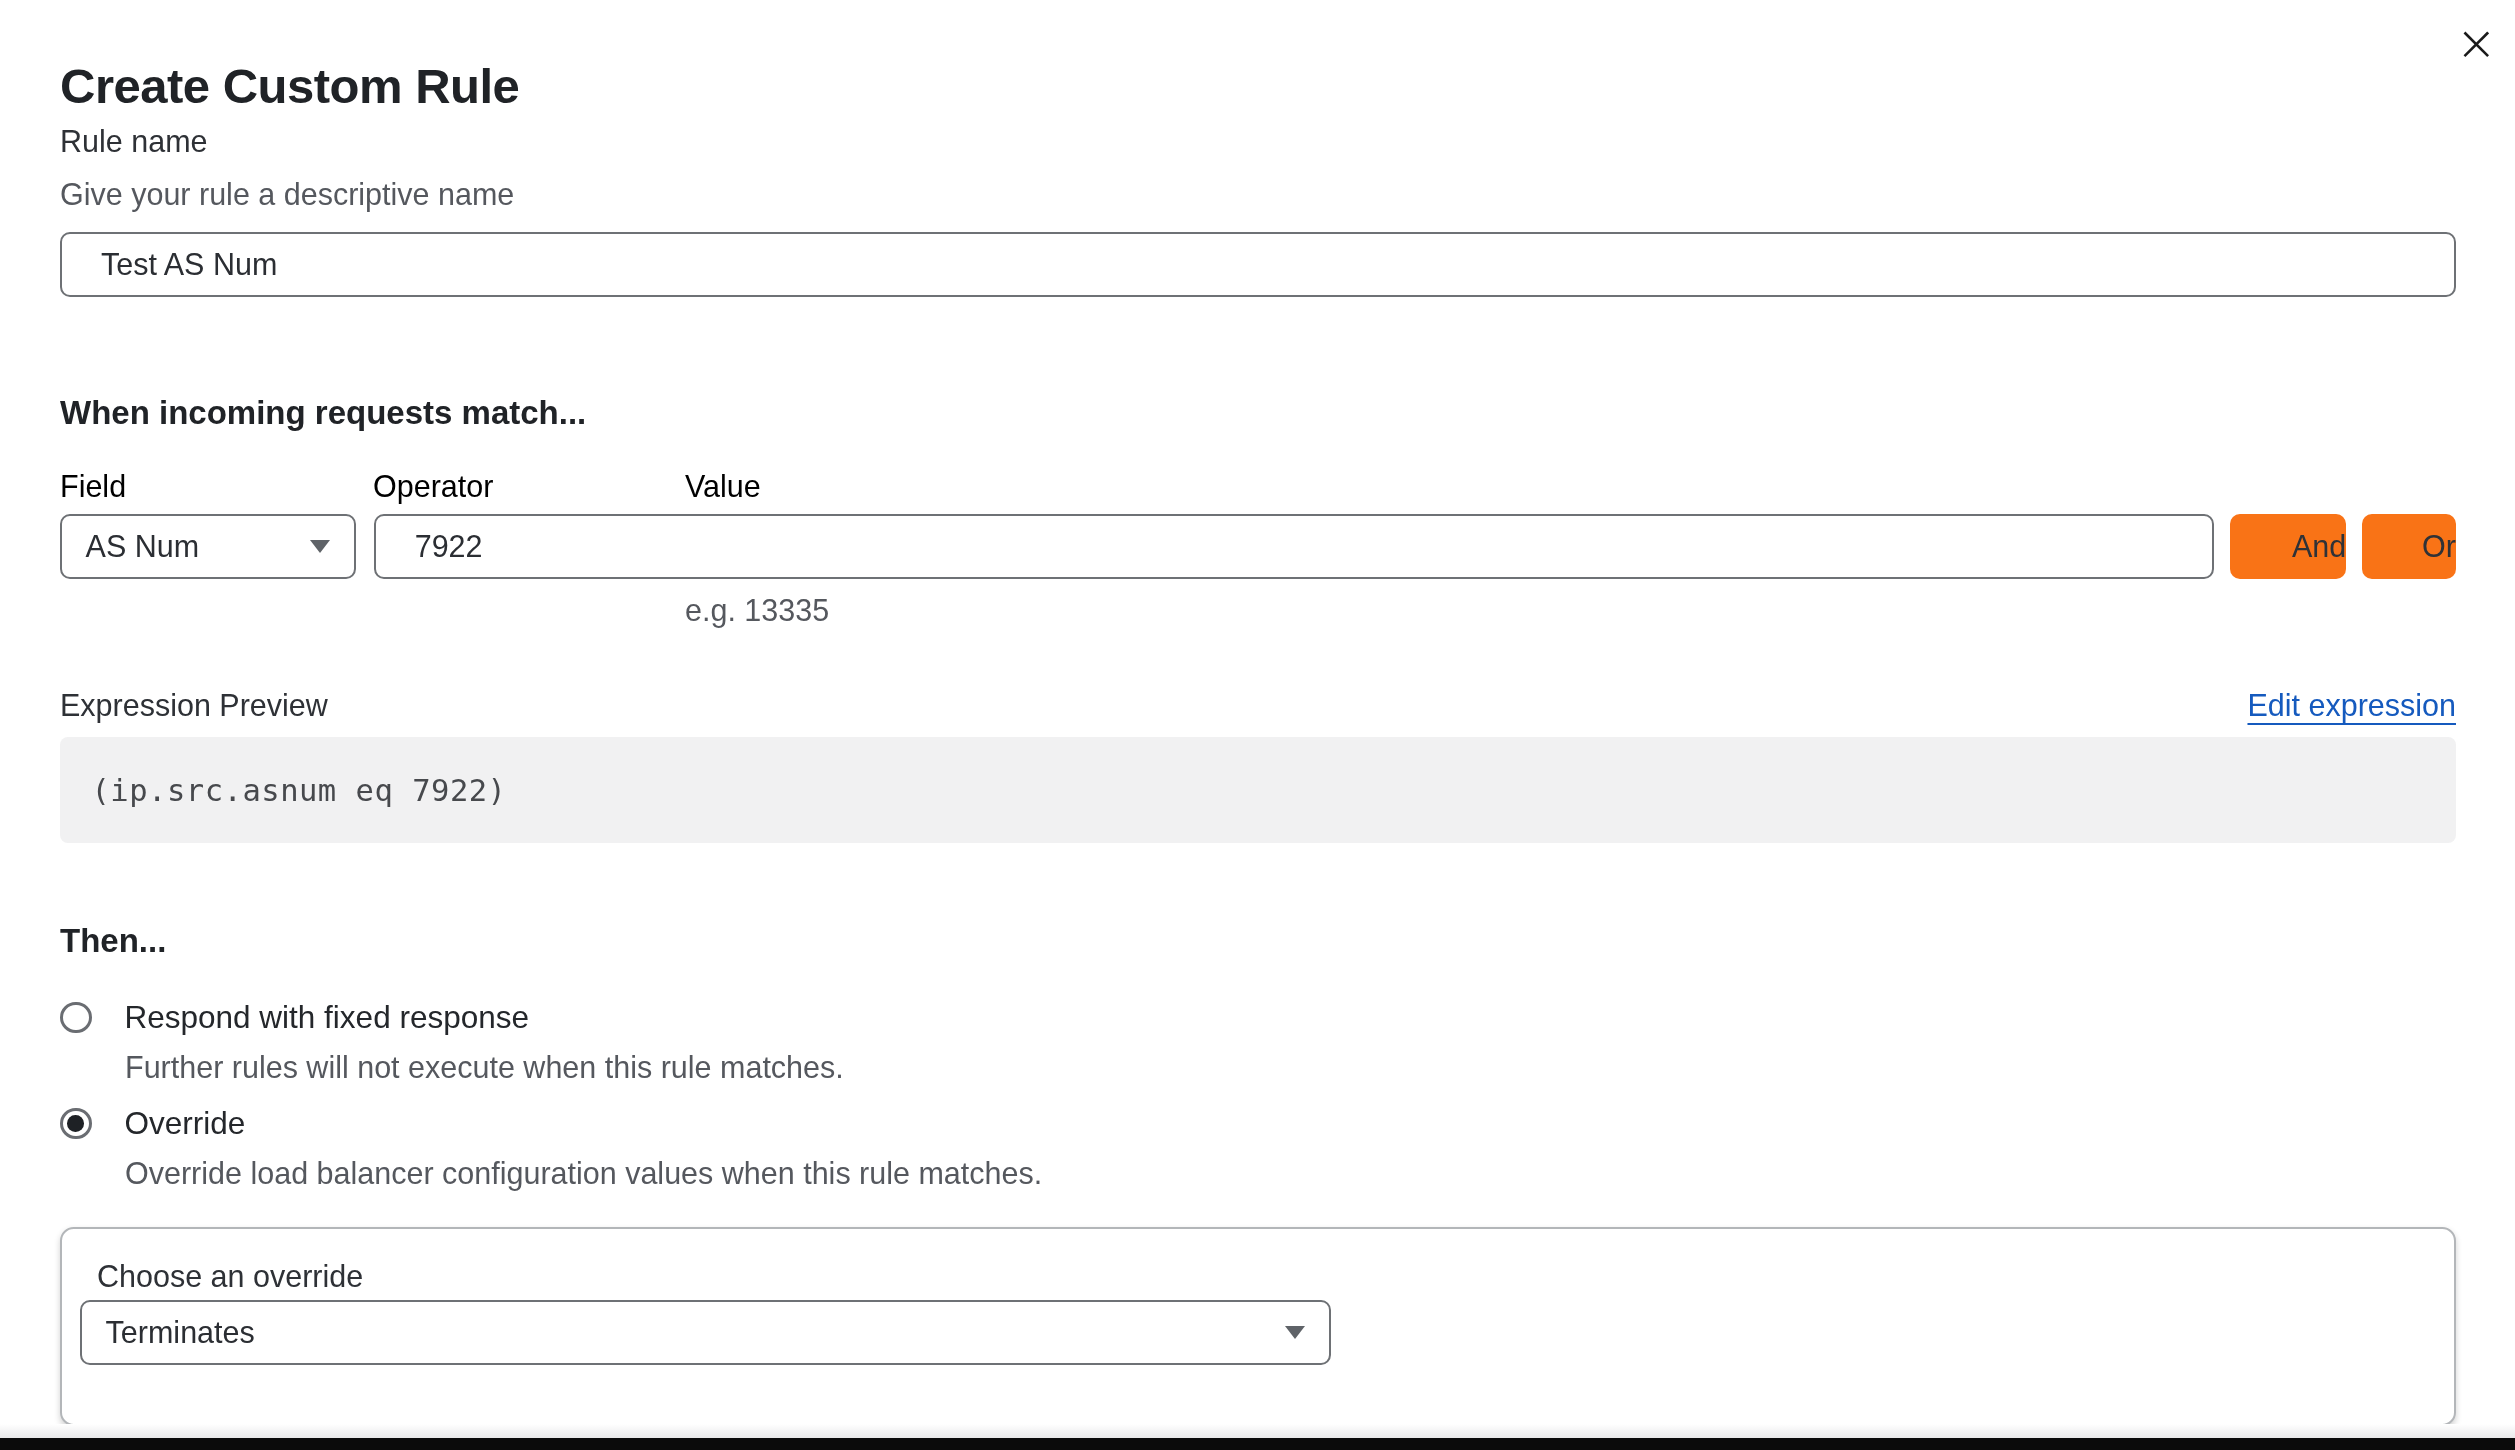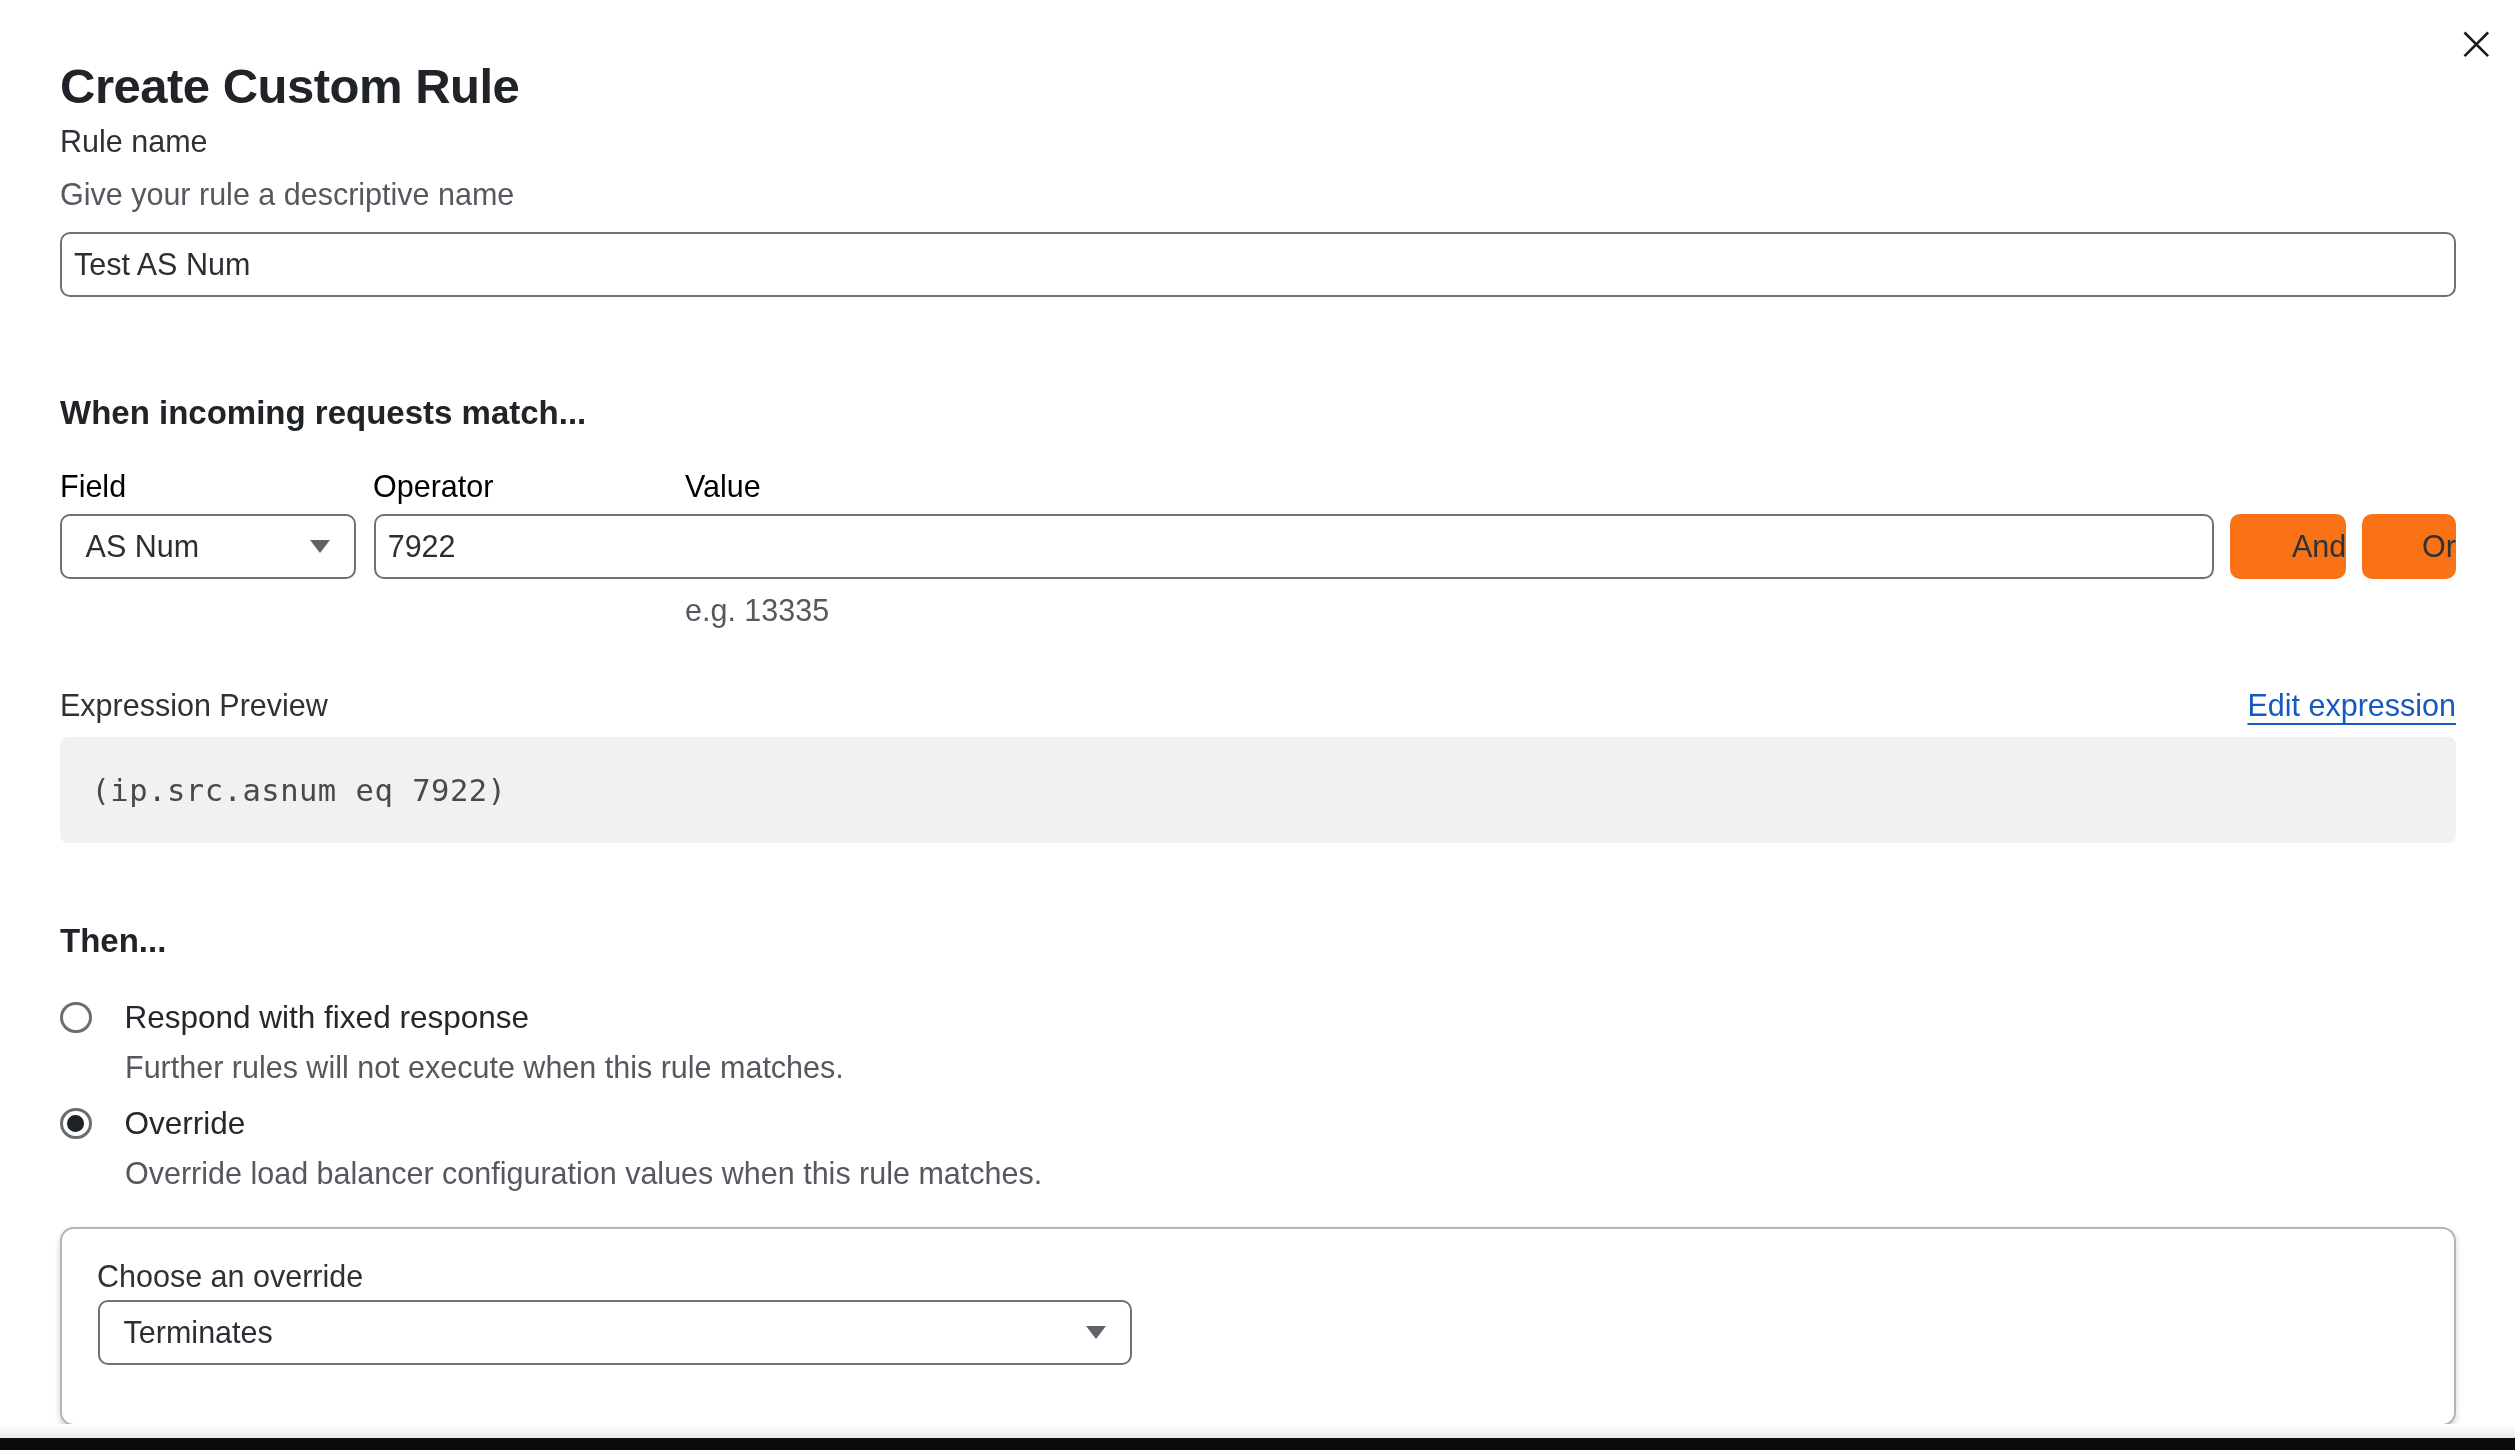--- a/index.html
+++ b/index.html
@@ -8,21 +8,21 @@
 
   .modal { position:absolute; inset:0; background:#ffffff; }
 
   .title { position:absolute; left:60px; top:29.6px; font-size:49px; font-weight:700; color:#202327; letter-spacing:-0.5px;margin-top:28px; }
 
   .close-btn { position:absolute; top:21.7px; right:17.7px; width:45px; height:45px; background:transparent; border:none; cursor:pointer; display:flex; align-items:center; justify-content:center; }
 
   .label { position:absolute; left:60px; font-size:30.5px; color:#2e3136; }
   .helper { color:#55585e; }
 
-  .text-input { position:absolute; left:60px; width:2396px; height:65px; border:2px solid #6e7175; border-radius:9.9px; background:#fff; font-size:30.5px; color:#2b2e33; padding:0 12px; font-family:"Liberation Sans","DejaVu Sans",sans-serif; outline:none; }
+  .text-input { position:absolute; left:60px; width:2396px; height:65px; border:2px solid #6e7175; border-radius:9.9px; background:#fff; font-size:30.5px; color:#2b2e33; padding:0 39px; font-family:"Liberation Sans","DejaVu Sans",sans-serif; outline:none; }
 
   .section-heading { position:absolute; left:60px; font-size:33px; font-weight:700; color:#202327; }
 
   .labels-row { position:absolute; left:60px; top:469px; width:2396px; height:35px; }
   .labels-row span { position:absolute; top:0; font-size:30.5px; color:#000000; }
 
   .controls-row { position:absolute; left:60px; top:514px; width:2396px; height:65px; display:flex; }
 
   .select { height:65px; border:2px solid #6e7175; border-radius:9.9px; background:#fff; display:flex; align-items:center; justify-content:space-between; padding:0 23.6px; font-size:30.5px; color:#2b2e33; cursor:pointer; }
   .chevron { width:0; height:0; border-left:10.8px solid transparent; border-right:10.8px solid transparent; border-top:13.8px solid #5f6368; flex:none; margin-left:15.8px; }
@@ -45,21 +45,21 @@
 
   .radio-row { position:absolute; left:60px; display:flex; align-items:center; cursor:pointer; }
   .radio-circle { width:31.5px; height:31.5px; border:3px solid #6a6d72; border-radius:50%; flex:none; display:flex; align-items:center; justify-content:center; background:#fff; }
   .radio-circle .dot { width:16.7px; height:16.7px; border-radius:50%; background:#1e2125; display:none; }
   .radio-row.selected .radio-circle .dot { display:block; }
   .radio-label { font-size:31.5px; color:#24272b; margin-left:33px; }
   .radio-helper { position:absolute; left:125px; font-size:30.5px; color:#55585e; }
 
   .override-box { position:absolute; left:60px; top:1227px; width:2396px; height:199px; border:2px solid #b3b6b9; border-radius:13.8px; background:#fff; box-shadow:0 3.9px 5.9px rgba(0,0,0,0.18); }
   .override-label { position:absolute; left:35px; top:29.6px; font-size:30.5px; color:#2e3136; }
-  .override-select { position:absolute; left:36px; top:71px; width:1034px; }
+  .override-select { position:absolute; left:18px; top:71px; width:1251px; }
 
   .bottom-fade { position:absolute; left:0; right:0; bottom:11.8px; height:13.8px; background:linear-gradient(#ffffff,#e9e9ea); }
   .bottom-bar { position:absolute; left:0; right:0; bottom:0; height:11.8px; background:#0b0b0b; }
 </style>
 </head>
 <body>
 
 <div class="modal">
 
   <h1 class="title">Create Custom Rule</h1>

